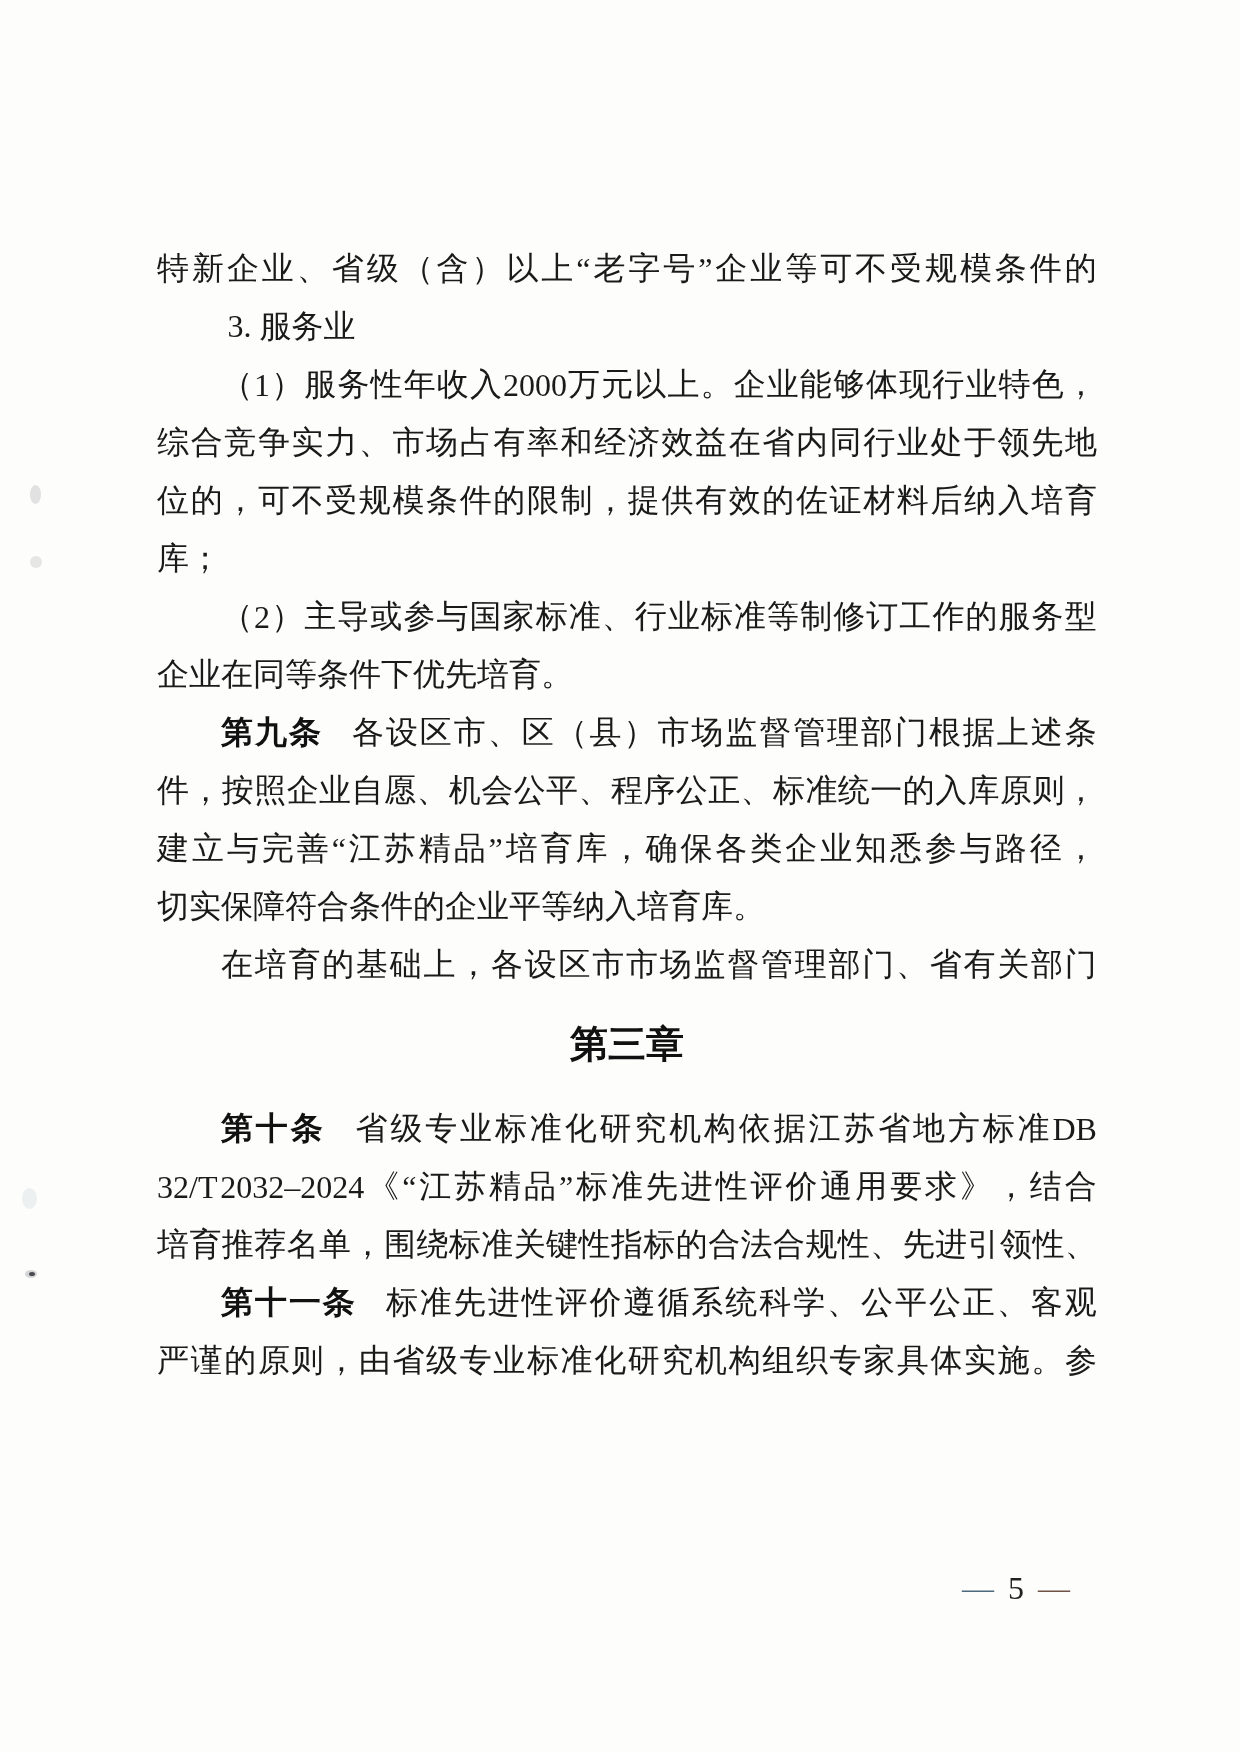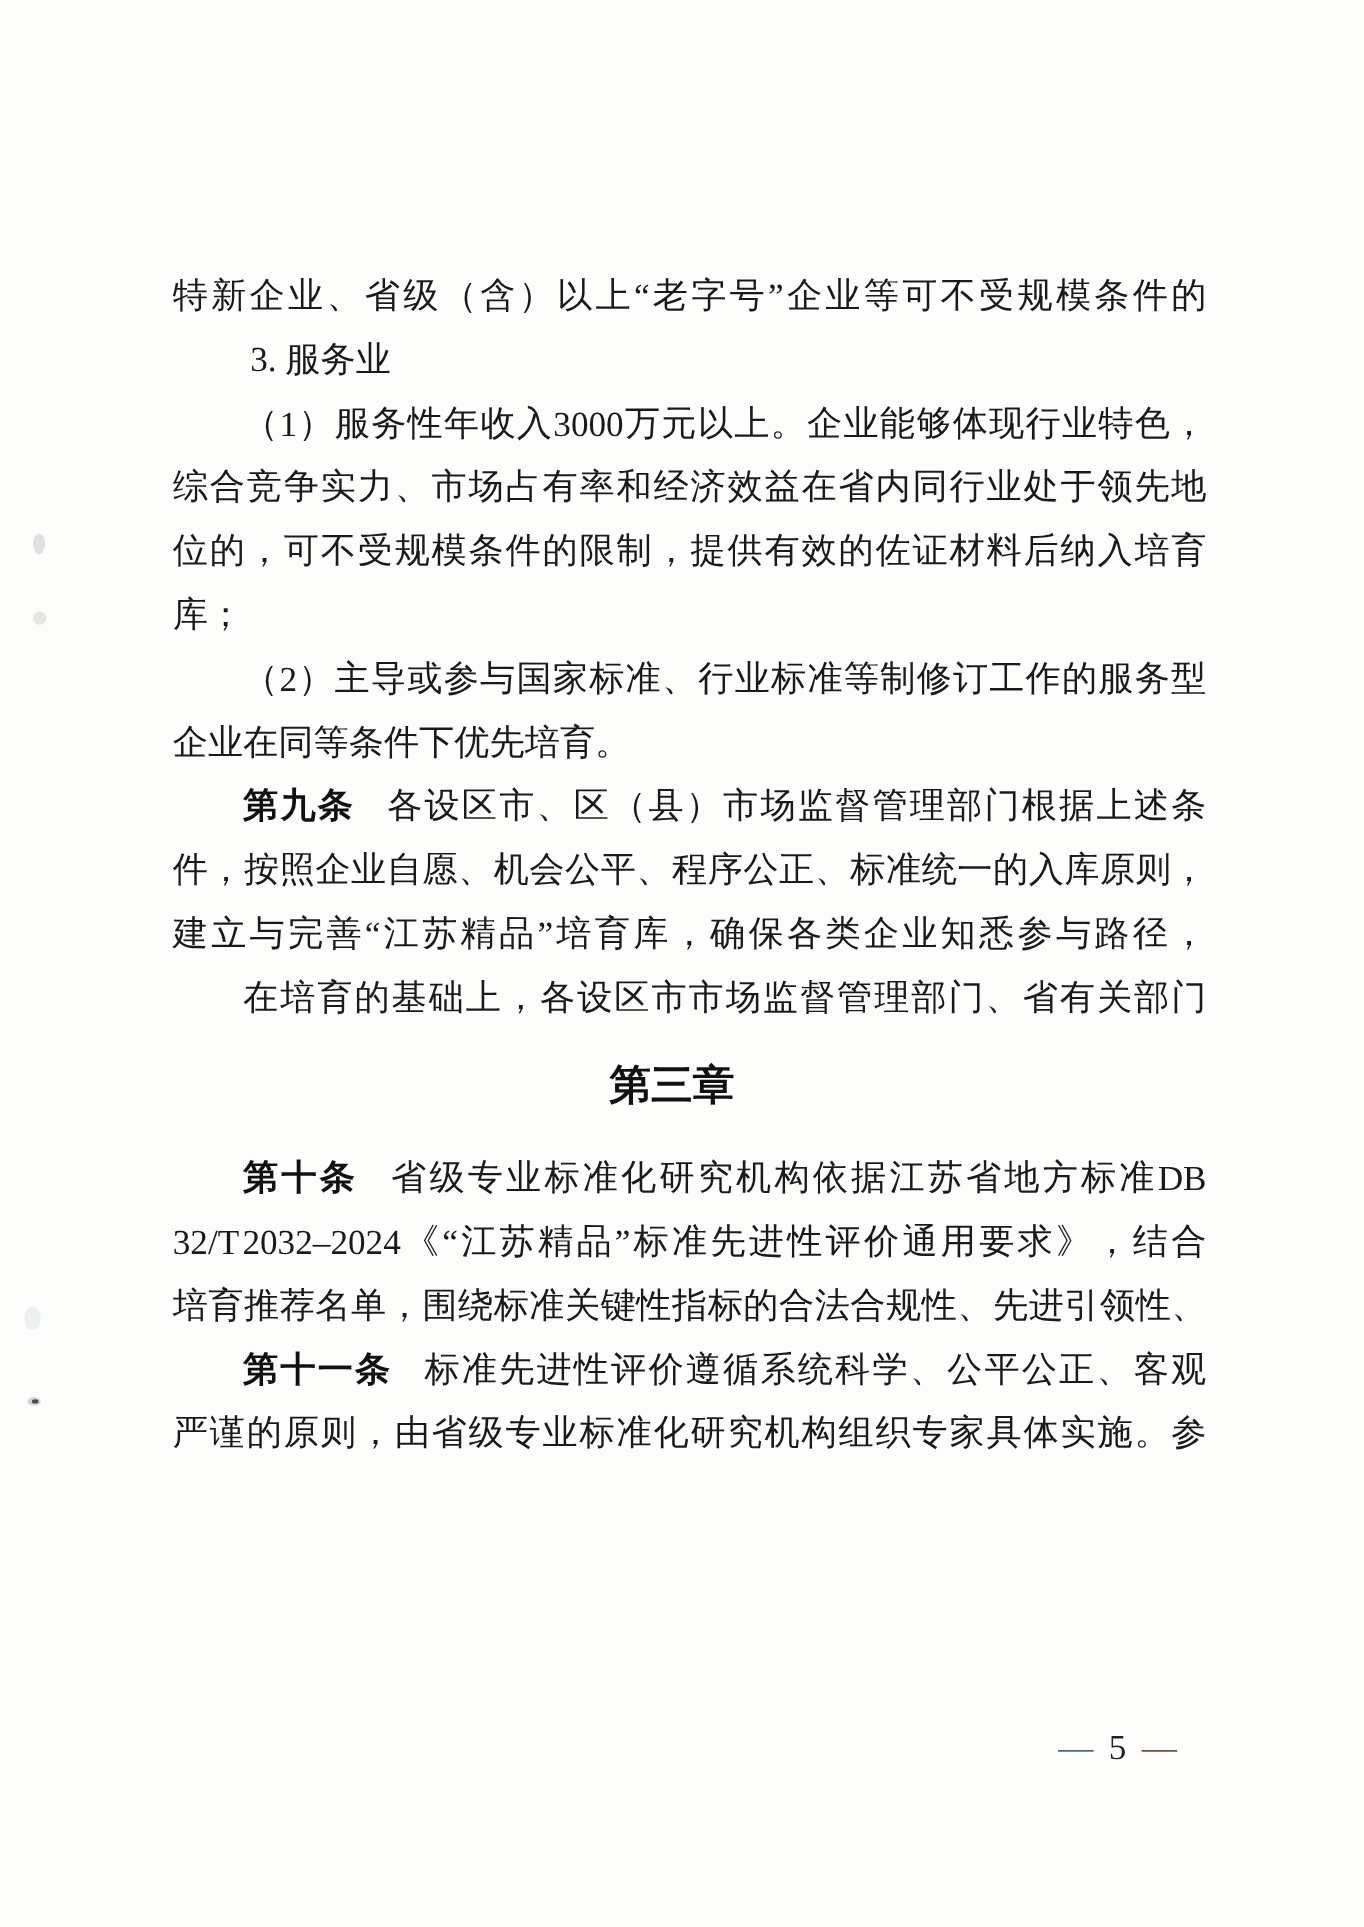--- a/index.html
+++ b/index.html
@@ -28,20 +28,21 @@
   }
   .mode-spread { justify-content: space-between; }
   .mode-left   { justify-content: flex-start; }
   .mode-heading {
     justify-content: center;
     font-family: "Liberation Sans", sans-serif;
     font-weight: 700;
     font-size: 38px;
     color: #111;
     margin: 21px 0 27px 0;
+    flex-direction: column;
   }
   .bold {
     font-family: "Liberation Sans", sans-serif;
     font-weight: 700;
     color: #111;
   }
   .gap { display: inline-block; width: 0.85em; flex: 0 0 auto; }
   .footer {
     position: absolute;
     top: 1570px; right: 170px;
@@ -104,21 +105,21 @@
       <div class="line mode-spread" style="padding-left: 2em;">
         <span>（</span>
         <span>1</span>
         <span>）</span>
         <span>服</span>
         <span>务</span>
         <span>性</span>
         <span>年</span>
         <span>收</span>
         <span>入</span>
-        <span>3000</span>
+        <span>2000</span>
         <span>万</span>
         <span>元</span>
         <span>以</span>
         <span>上</span>
         <span>。</span>
         <span>企</span>
         <span>业</span>
         <span>能</span>
         <span>够</span>
         <span>体</span>
@@ -306,20 +307,23 @@
         <span>企</span>
         <span>业</span>
         <span>知</span>
         <span>悉</span>
         <span>参</span>
         <span>与</span>
         <span>路</span>
         <span>径</span>
         <span>，</span>
       </div>
+      <div class="line mode-left">
+        <span>切实保障符合条件的企业平等纳入培育库。</span>
+      </div>
       <div class="line mode-spread" style="padding-left: 2em;">
         <span>在</span>
         <span>培</span>
         <span>育</span>
         <span>的</span>
         <span>基</span>
         <span>础</span>
         <span>上</span>
         <span>，</span>
         <span>各</span>

